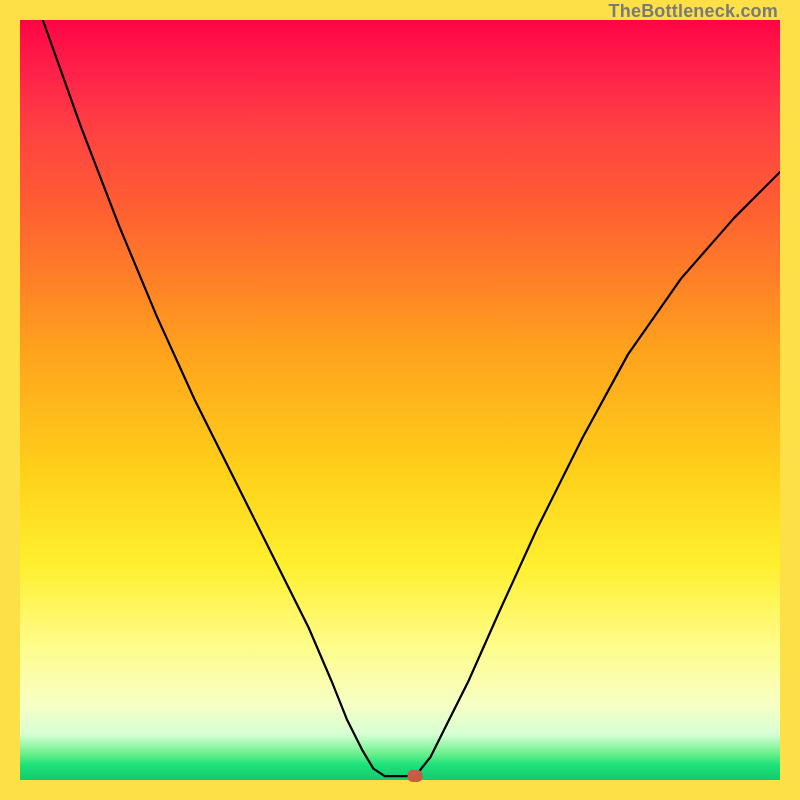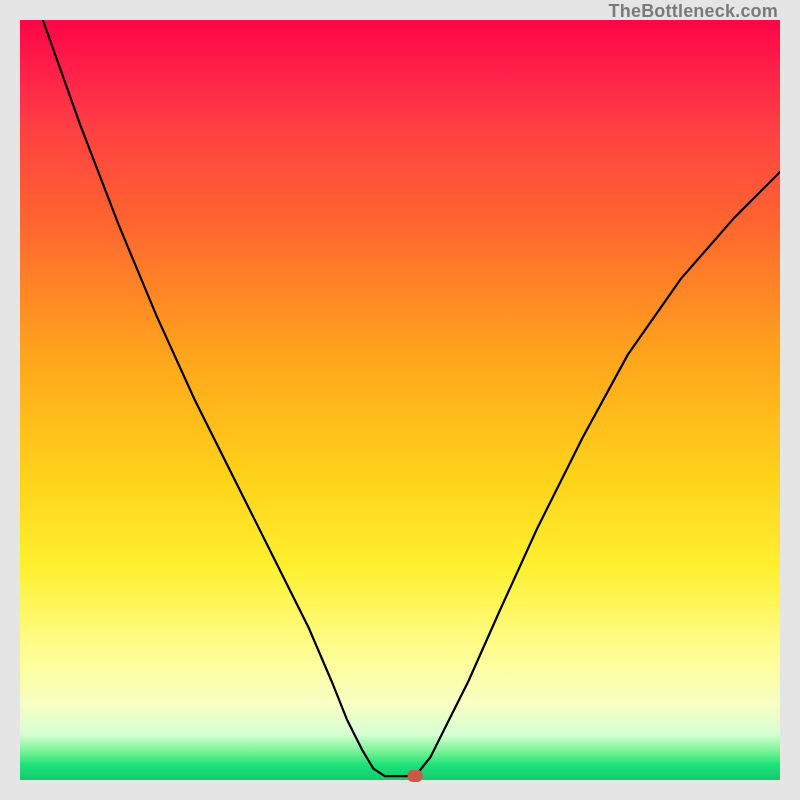--- a/index.html
+++ b/index.html
@@ -1,20 +1,20 @@
 <!DOCTYPE html>
 <html><head>
 <meta charset="utf-8">
 <style>
   * { margin: 0; padding: 0; box-sizing: border-box; }
   html, body { width: 800px; height: 800px; overflow: hidden; background: #000; }
   .frame {
     position: absolute;
     inset: 0;
-    background: #e5e5e5;
+    background: #fde047;
   }
   .plot-area {
     position: absolute;
     left: 20px;
     top: 20px;
     width: 760px;
     height: 760px;
     
     background: linear-gradient(to bottom,
       #ff0544 0%,

